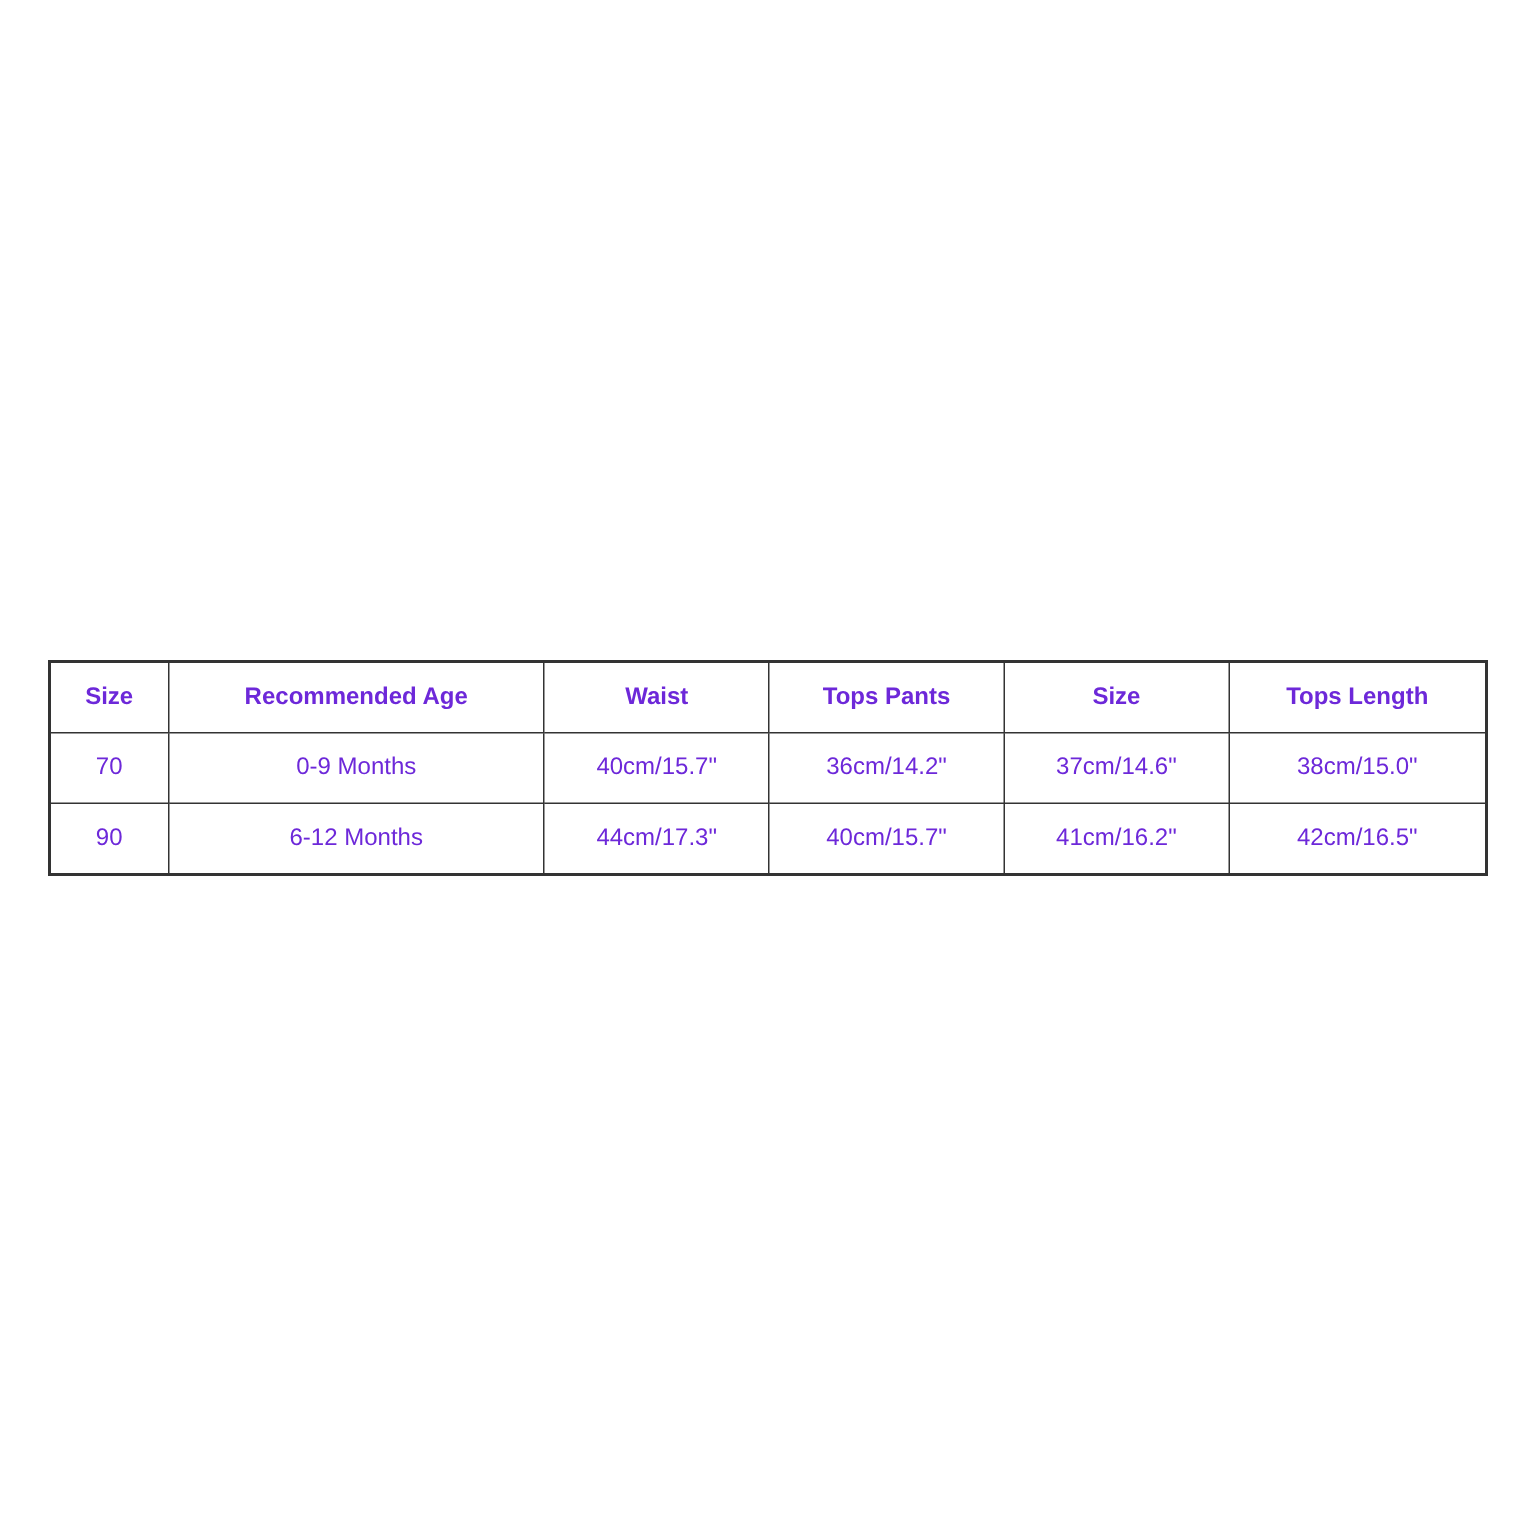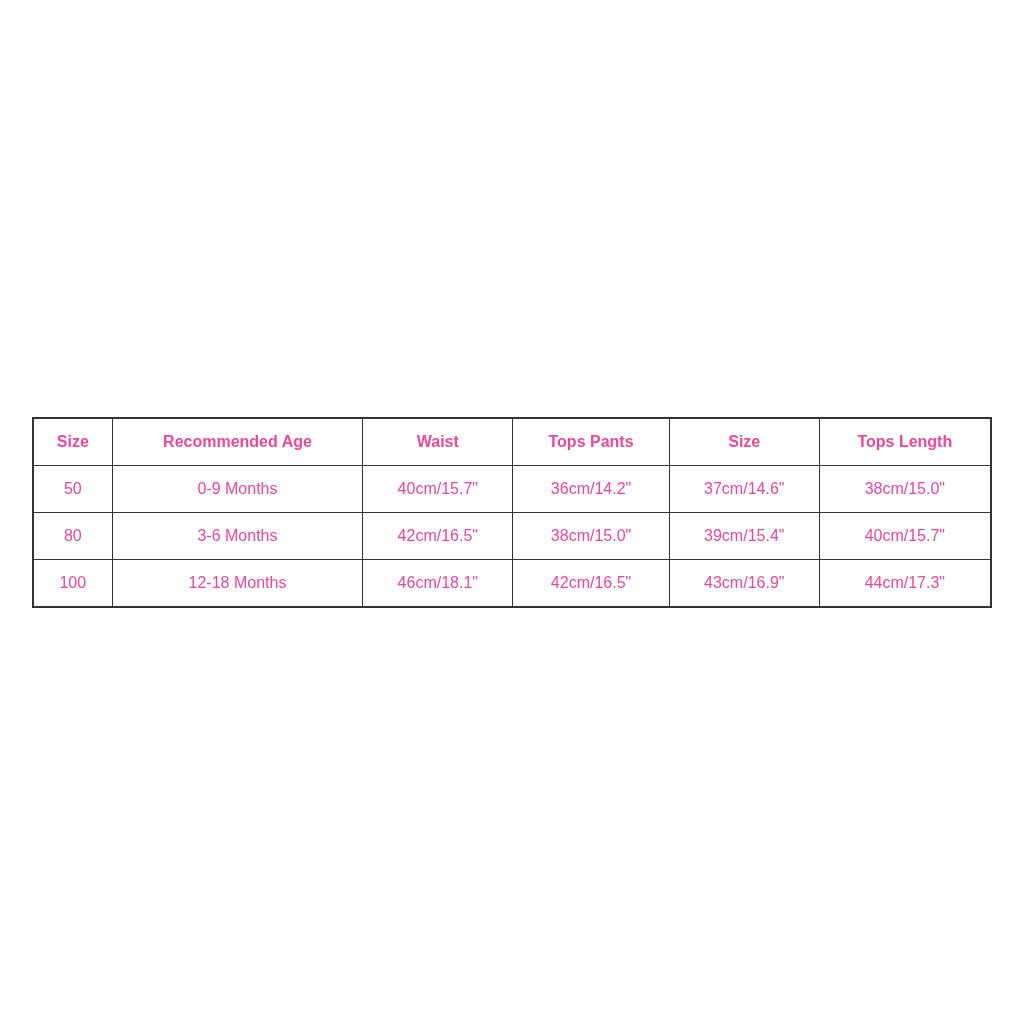--- a/index.html
+++ b/index.html
@@ -27,21 +27,21 @@
       width: 100%;
       border-collapse: collapse;
       border: 2px solid #333333;
     }
 
     th, td {
       border: 1px solid #333333;
       padding: 14px 10px;
       text-align: center;
       font-size: 16px;
-      color: #ec4899;
+      color: #6d28d9;
     }
 
     th {
       font-weight: bold;
       background-color: #ffffff;
     }
 
     td {
       font-weight: normal;
       background-color: #ffffff;
@@ -65,38 +65,30 @@
         <th>Size</th>
         <th>Recommended Age</th>
         <th>Waist</th>
         <th>Tops Pants</th>
         <th>Size</th>
         <th>Tops Length</th>
       </tr>
     </thead>
     <tbody id="table-body">
     <tr>
-          <td>50</td>
+          <td>70</td>
           <td>0-9 Months</td>
           <td>40cm/15.7"</td>
           <td>36cm/14.2"</td>
           <td>37cm/14.6"</td>
           <td>38cm/15.0"</td>
         </tr>
         <tr>
-          <td>80</td>
-          <td>3-6 Months</td>
+          <td>90</td>
+          <td>6-12 Months</td>
+          <td>44cm/17.3"</td>
+          <td>40cm/15.7"</td>
+          <td>41cm/16.2"</td>
           <td>42cm/16.5"</td>
-          <td>38cm/15.0"</td>
-          <td>39cm/15.4"</td>
-          <td>40cm/15.7"</td>
-        </tr>
-        <tr>
-          <td>100</td>
-          <td>12-18 Months</td>
-          <td>46cm/18.1"</td>
-          <td>42cm/16.5"</td>
-          <td>43cm/16.9"</td>
-          <td>44cm/17.3"</td>
         </tr>
       </tbody>
   </table>
 </div>
 
 </body></html>

